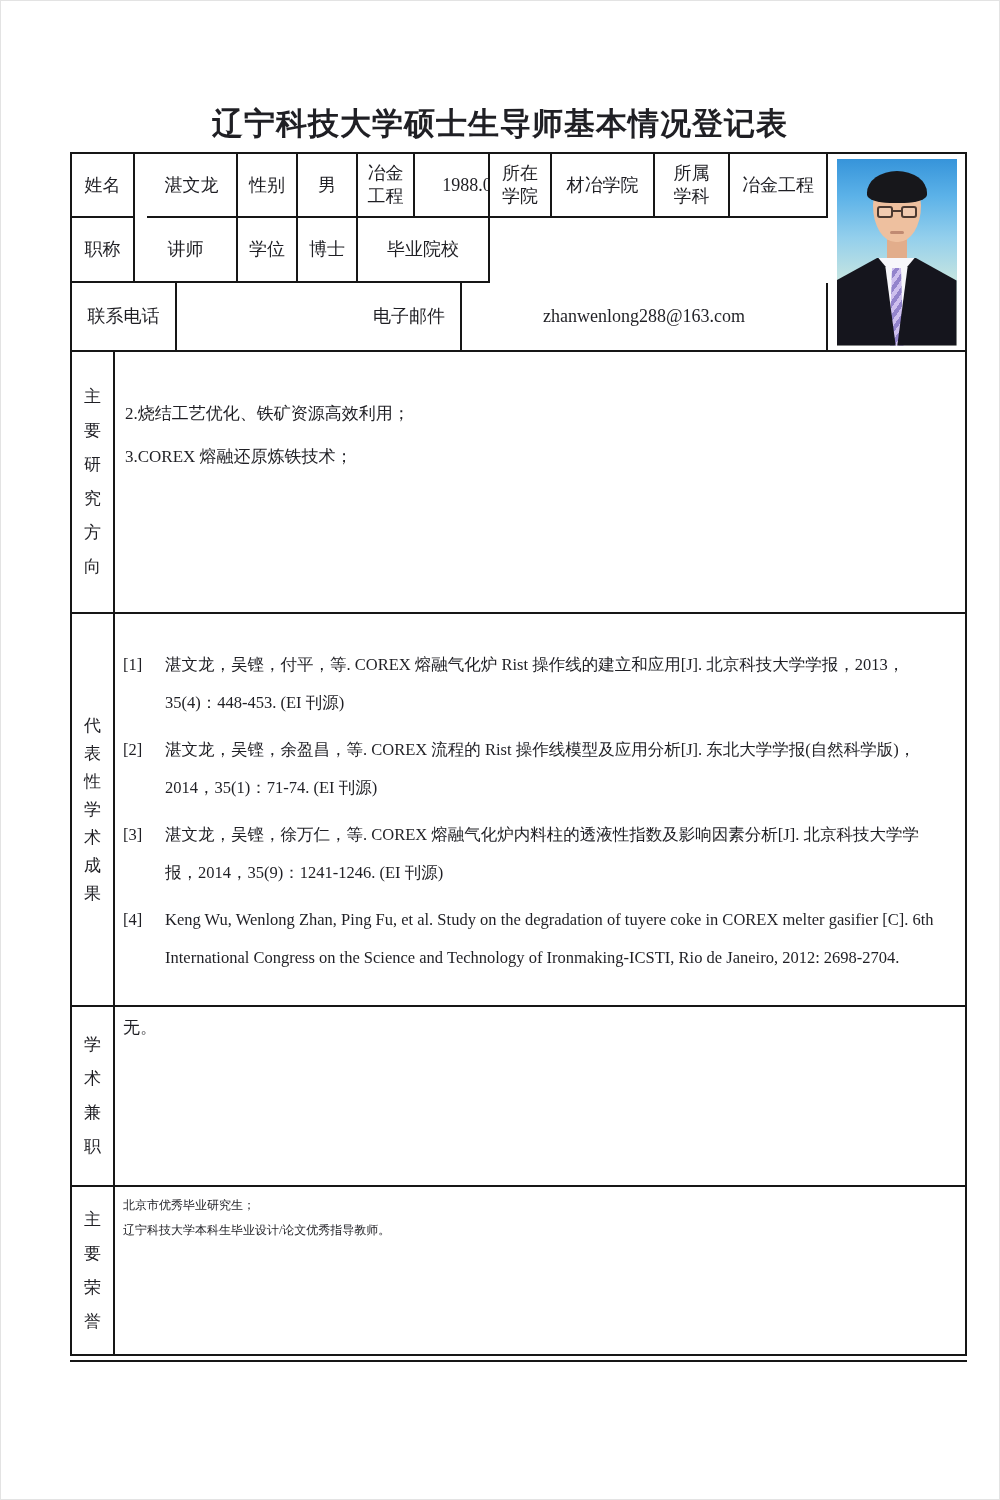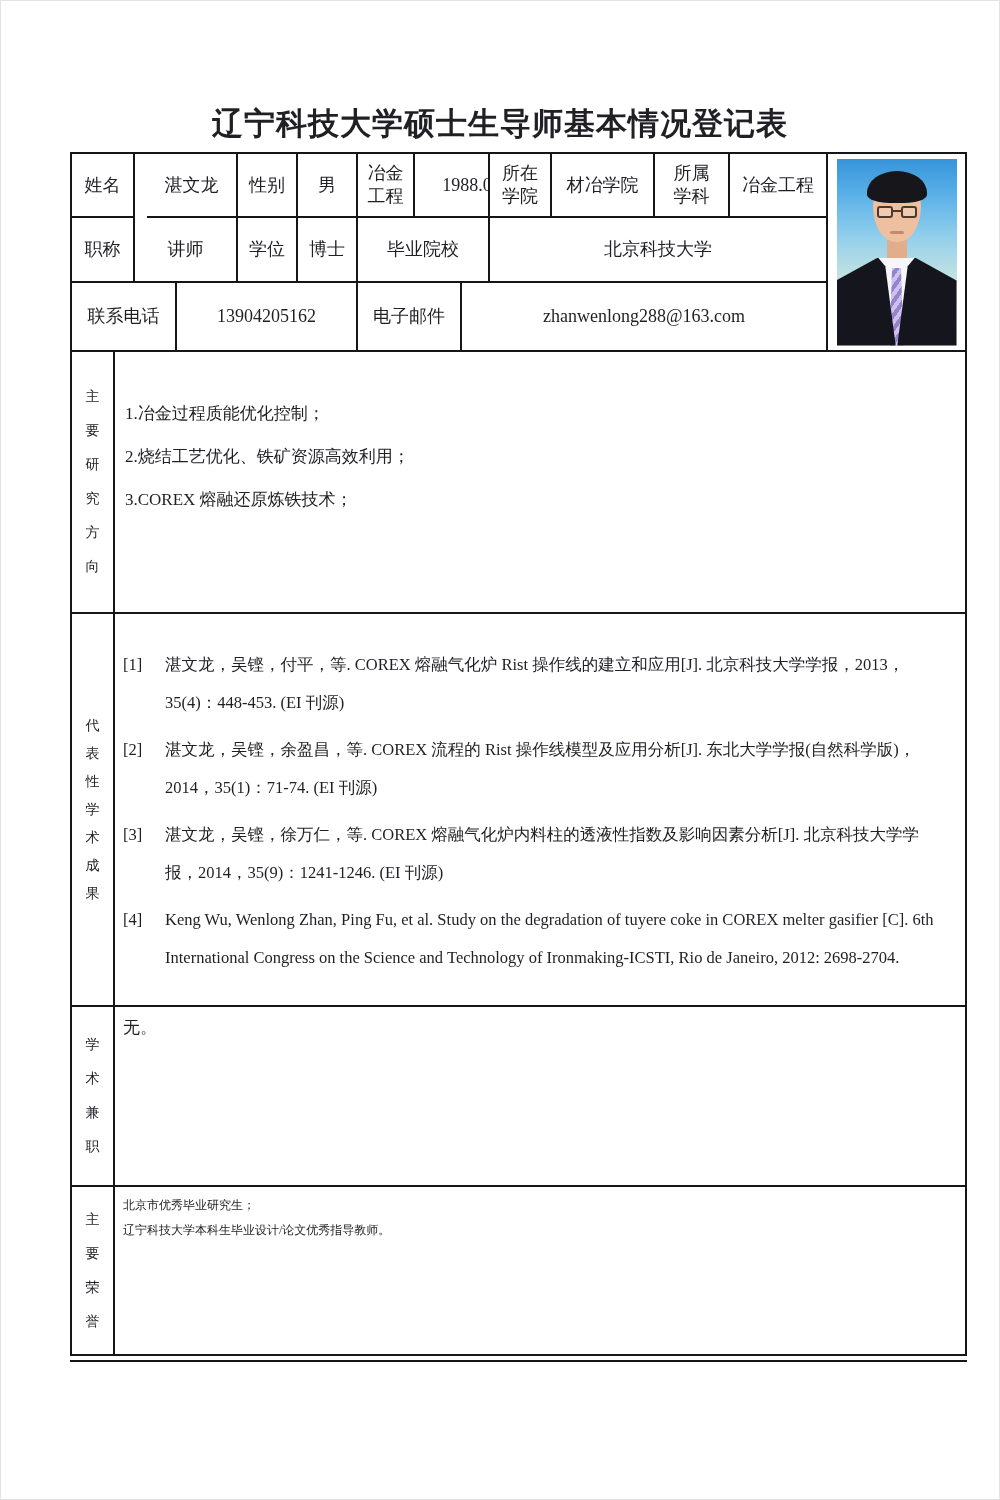--- a/index.html
+++ b/index.html
@@ -86,21 +86,21 @@
   .sec-research { top:350px; height:264px; }
   .sec-pubs     { top:612px; height:395px; }
   .sec-affil    { top:1005px; height:182px; }
   .sec-honors   { top:1185px; height:171px; }
   .sec-label {
     width:43px; border-right:2px solid #161616; flex:0 0 43px;
     display:flex; align-items:center; justify-content:center;
   }
   .vtext {
     width:1.05em; word-break:break-all; text-align:center;
-    font-size:14px; line-height:34px;
+    font-size:17px; line-height:34px;
   }
   .sec-pubs .vtext { line-height:28px; }
   .sec-body { flex:1; overflow:hidden; }
   .body-research { padding:50px 20px 0 10px; font-size:17px; }
   .research-item { line-height:24px; margin-bottom:19px; white-space:nowrap; }
   .body-pubs { padding:32px 14px 0 8px; font-size:16.5px; }
   .pub { display:flex; margin-bottom:9px; }
   .pub-num { flex:0 0 42px; line-height:38px; }
   .pub-text { flex:1; line-height:38px; }
   .body-affil { padding:8px 12px 0 8px; font-size:17px; line-height:25px; }
@@ -134,24 +134,22 @@
     <div class="cell c-disc-l">
         <span class="wrap2">所属学科</span>
       </div>
     <div class="cell c-disc-v">冶金工程</div>
 
     <div class="cell c-job-l">职称</div>
     <div class="cell c-job-v">讲师</div>
     <div class="cell c-degree-l">学位</div>
     <div class="cell c-degree-v">博士</div>
     <div class="cell c-alma-l">毕业院校</div>
-    <div class="cell c-alma-v">北京科技大学</div>
 
     <div class="cell c-phone-l no-bb">联系电话</div>
-    <div class="cell c-phone-v no-bb">13904205162</div>
     <div class="cell c-email-l no-bb">电子邮件</div>
     <div class="cell c-email-v no-bb">zhanwenlong288@163.com</div>
 
     <div class="cell c-photo no-bb no-br">
       <div class="photo">
         <div class="p-neck"></div>
         <div class="p-shirt"></div>
         <div class="p-tie"></div>
         <div class="p-suit-l"></div>
         <div class="p-suit-r"></div>
@@ -164,21 +162,20 @@
       </div>
     </div>
   </div>
 
   <div class="sec sec-research">
     <div class="sec-label">
       <div class="vtext">主要研究方向</div>
     </div>
     <div class="sec-body body-research">
 
-        <div class="research-item">1.冶金过程质能优化控制；</div>
 
         <div class="research-item">2.烧结工艺优化、铁矿资源高效利用；</div>
 
         <div class="research-item">3.COREX 熔融还原炼铁技术；</div>
 
       </div>
   </div>
 
   <div class="sec sec-pubs">
     <div class="sec-label">

